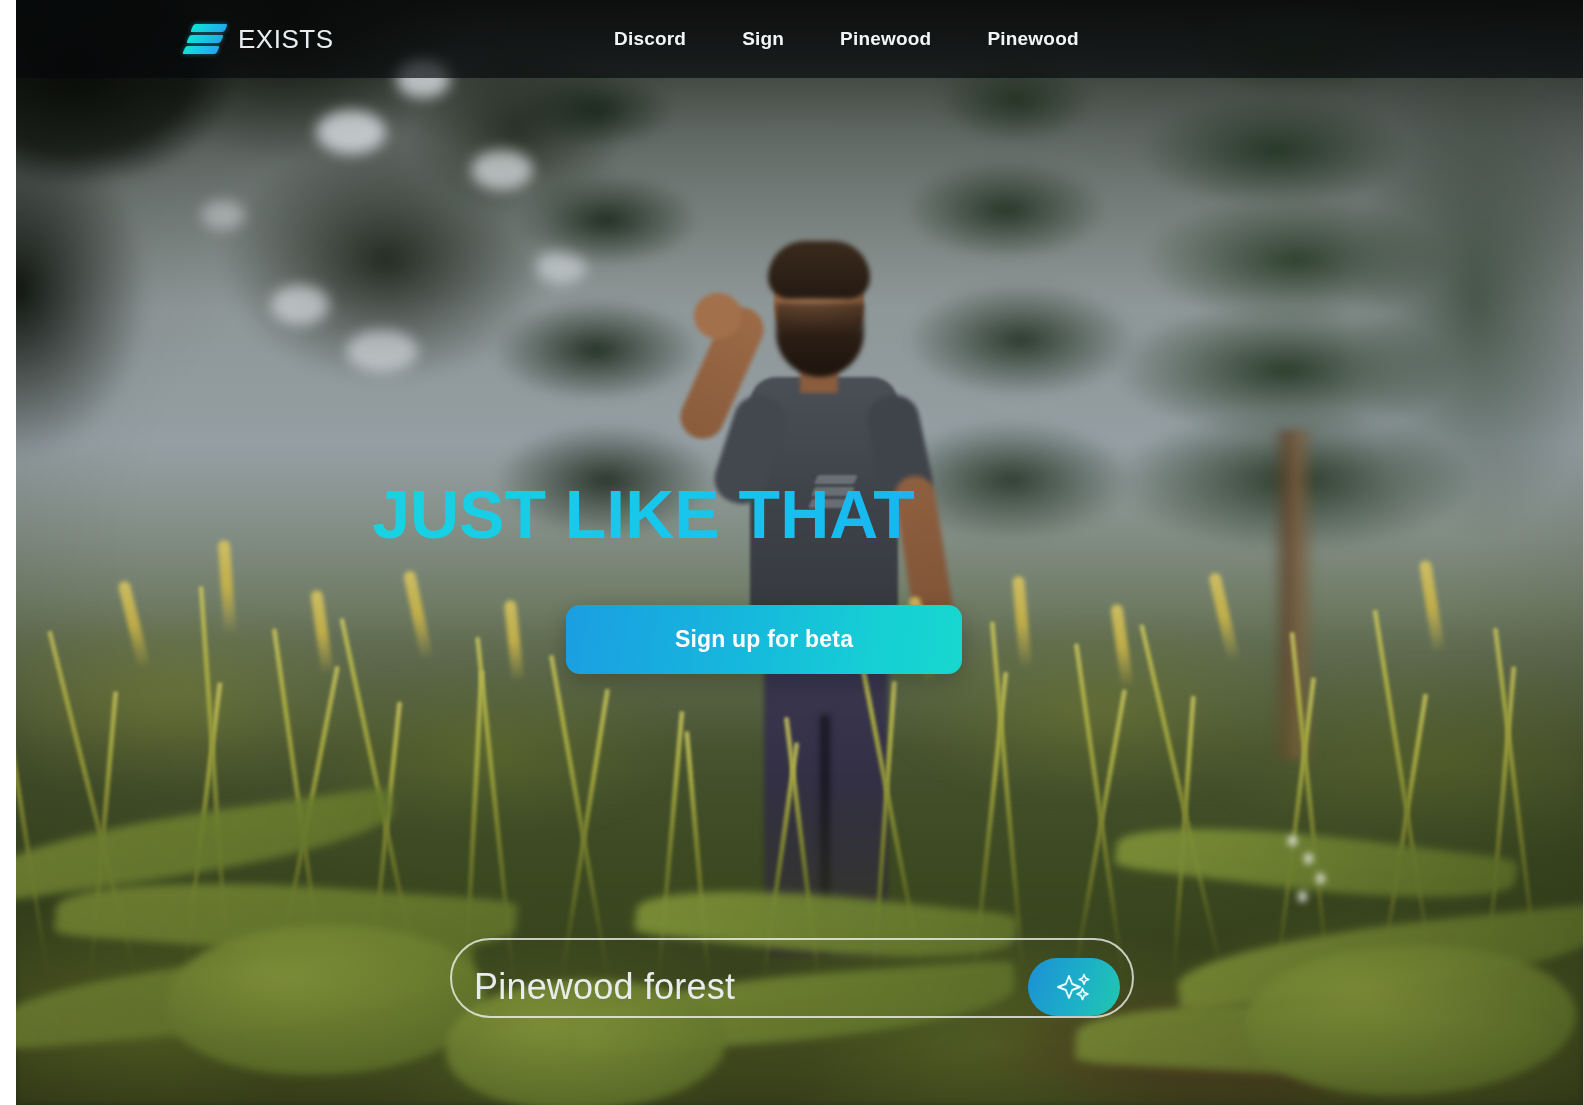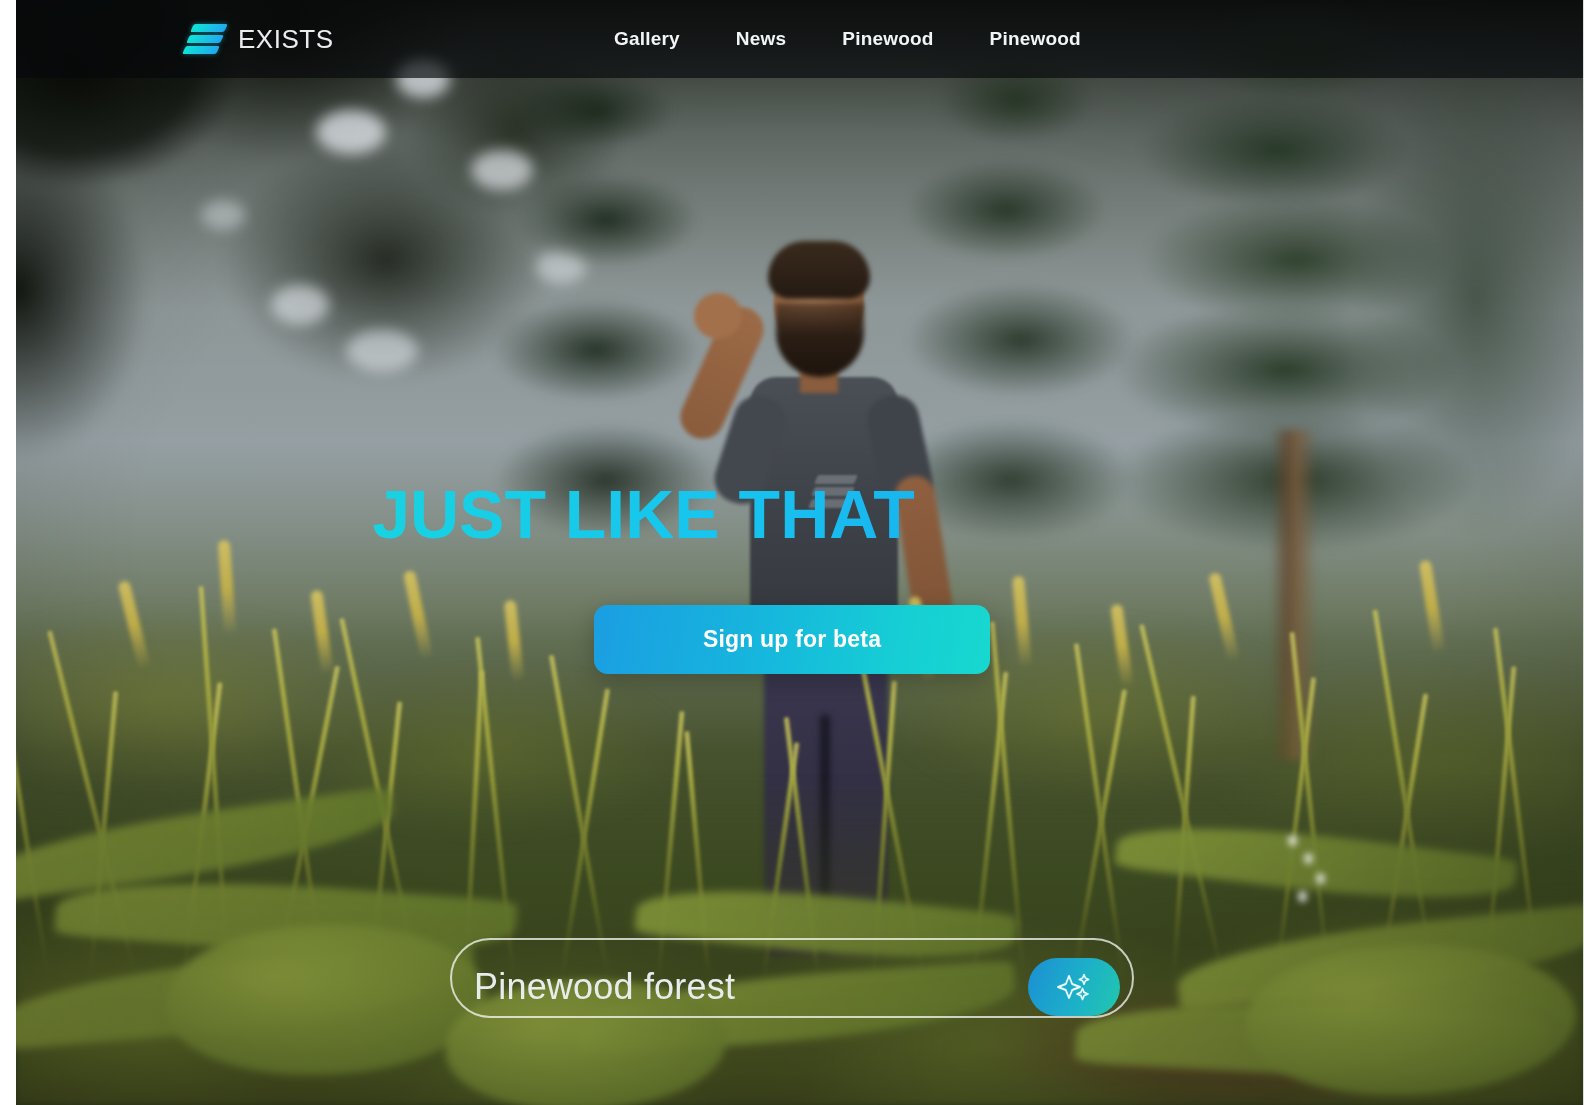--- a/index.html
+++ b/index.html
@@ -335,21 +335,21 @@
     white-space:nowrap;
     background:linear-gradient(90deg,#1fe0bd 0%, #18d2e2 30%, #17c3ef 58%, #1ba7f0 85%, #2197ec 100%);
     -webkit-background-clip:text;
     background-clip:text;
     color:transparent;
     -webkit-text-fill-color:transparent;
   }
 
   .cta-button {
     position:absolute;
-    left:578px; top:605px;
+    left:550px; top:605px;
     width:396px; height:69px;
     border:none;
     border-radius:14px;
     background:linear-gradient(100deg, #1b9ee2 0%, #16b6dd 42%, #16cfd4 78%, #17d8cf 100%);
     color:#ffffff;
     font-family:"Liberation Sans", sans-serif;
     font-size:23px;
     font-weight:700;
     letter-spacing:.2px;
     cursor:pointer;
@@ -536,22 +536,22 @@
     <header class="site-header">
       <div class="brand">
         <div class="brand-mark">
           <i></i>
             <i></i>
             <i></i>
         </div>
         <span class="brand-name">EXISTS</span>
       </div>
       <nav class="main-nav">
-        <a class="nav-link" href="#">Gallery</a>
-        <a class="nav-link" href="#">News</a>
+        <a class="nav-link" href="#">Discord</a>
+        <a class="nav-link" href="#">Sign</a>
         <a class="nav-link" href="#">Pinewood</a>
         <a class="nav-link" href="#">Pinewood</a>
       </nav>
     </header>
 
     <div class="hero-content">
       <h2 class="subheadline">JUST LIKE THAT</h2>
 
       <button class="cta-button">Sign up for beta</button>
 

